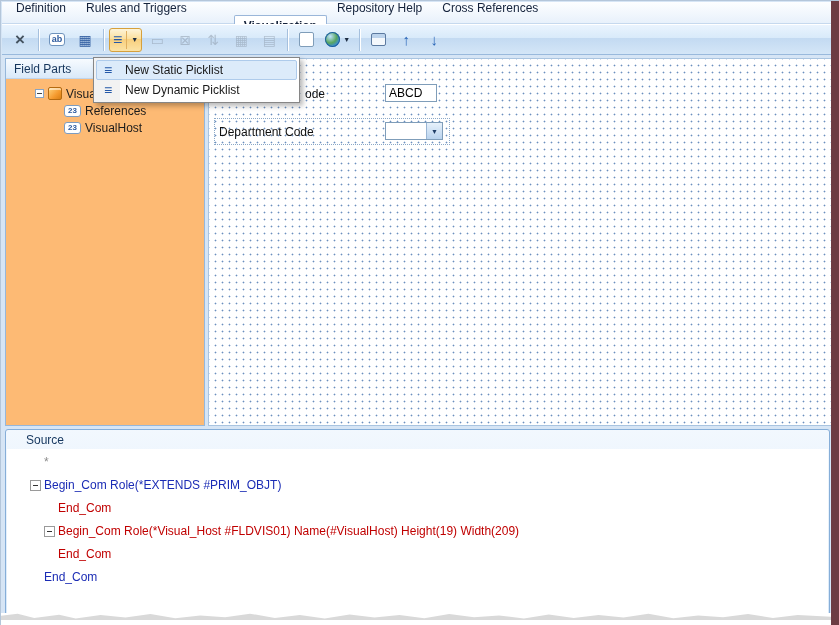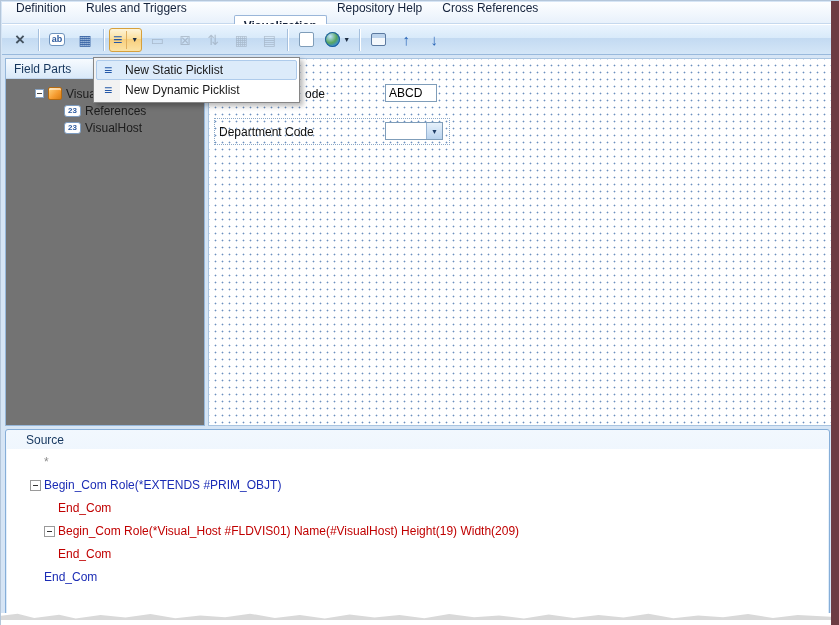--- a/index.html
+++ b/index.html
@@ -33,21 +33,21 @@
   [data-icon="field-display-icon"]{font-size:9px;font-weight:bold;color:#2d5a9e;border:1px solid #6f93bd;border-radius:3px;padding:1px 2px;background:#fff;}
   [data-icon="field-grid-icon"]{color:#2d5a9e;font-size:14px;}
   [data-icon="picklist-icon"]{color:#2458a8;font-weight:bold;font-size:16px;}
   [data-icon="blank-form-icon"]{width:15px;height:15px;border:1px solid #7f9db9;background:#fff;border-radius:2px;}
   [data-icon="globe-icon"]{width:15px;height:15px;border-radius:50%;
     background:radial-gradient(circle at 35% 30%,#bfe3ff,#57a65f 45%,#3e8ed0 70%,#1c5fa0);box-shadow:inset 0 0 0 1px #1c5fa0;}
   [data-icon="window-icon"]{width:15px;height:13px;border:1px solid #5c7aa0;background:linear-gradient(#bcd3ec 0 4px,#f4f8fc 4px);border-radius:2px;}
   [data-icon="up-arrow-icon"],[data-icon="down-arrow-icon"]{color:#2a66b8;font-weight:bold;font-size:15px;}
 
   
-  .left-panel{position:absolute;left:4px;top:57px;width:200px;height:368px;background:#737373;border:1px solid #96b7da;z-index:5;}
+  .left-panel{position:absolute;left:4px;top:57px;width:200px;height:368px;background:#fdba74;border:1px solid #96b7da;z-index:5;}
   .panel-header{height:20px;background:linear-gradient(#f7fbff,#d9e9f9);border-bottom:1px solid #c0d5ec;
     display:flex;align-items:center;padding:0 8px;font-size:12px;color:#16365c;}
   .tree{padding:6px 2px;font-size:12px;color:#1c1c1c;}
   .tree-row{display:flex;align-items:center;height:17px;gap:4px;white-space:nowrap;}
   .tree-row.root{padding-left:27px;}
   .tree-row.child{padding-left:56px;}
   .expander{width:9px;height:9px;border:1px solid #88a4c4;background:#fff;position:relative;flex:none;}
   .expander::before{content:"";position:absolute;left:1px;right:1px;top:3px;height:1px;background:#444;}
   .comp-icon{width:14px;height:13px;flex:none;background:linear-gradient(135deg,#ffd27a,#f59a2e 60%,#d87f14);
     border:1px solid #b56a10;border-radius:2px;box-shadow:inset 0 2px 0 rgba(255,255,255,.5);}

